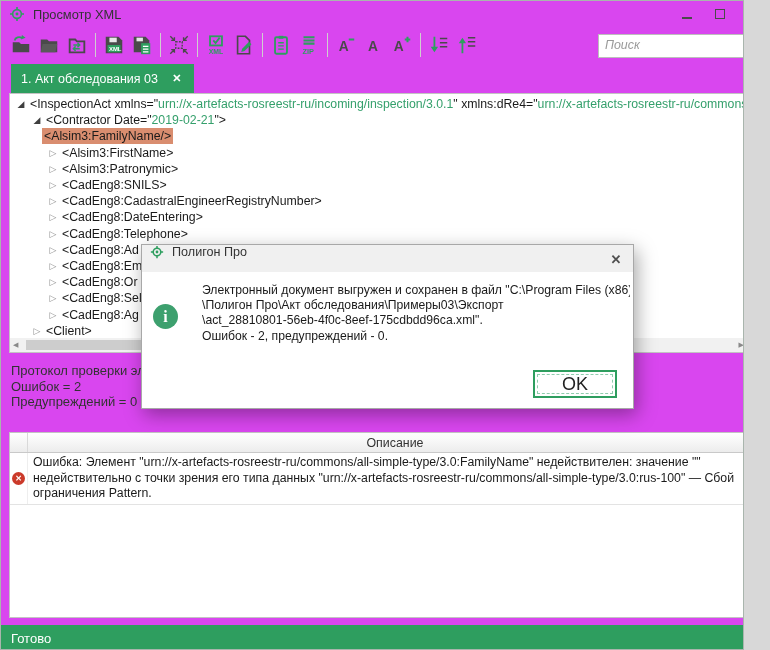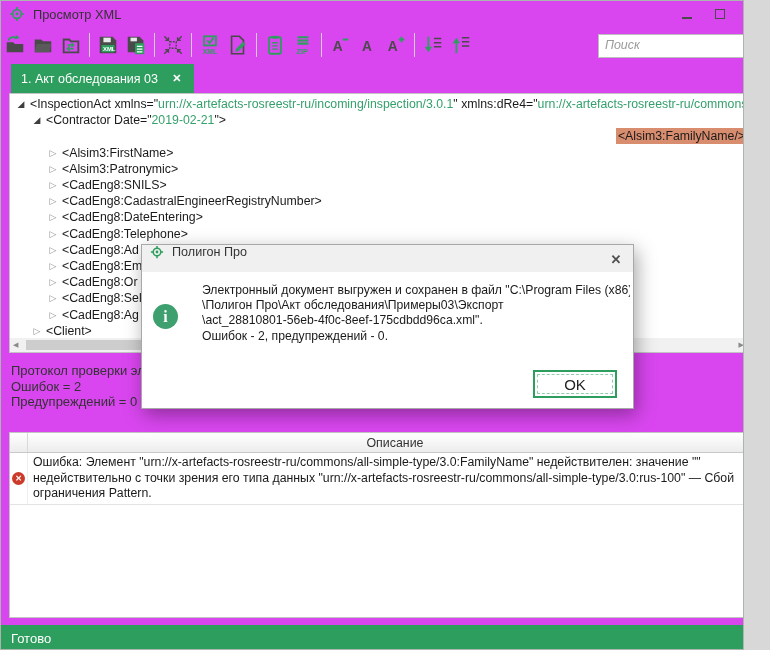--- a/index.html
+++ b/index.html
@@ -10,21 +10,21 @@
   .titlebar{position:absolute;left:0;top:0;width:770px;height:26px;display:flex;align-items:center;padding-left:8px;}
   .app-icon{width:16px;height:16px;margin-right:8px;}
   .title-text{font-size:12.8px;color:#333;}
   .win-controls{position:absolute;right:2px;top:0;height:26px;display:flex;}
   .win-btn{width:33px;height:26px;display:flex;align-items:center;justify-content:center;color:#4a4a4a;cursor:default;}
   .glyph-min{width:10px;height:2px;background:#4a4a4a;margin-top:8px;}
   .glyph-max{width:10px;height:10px;border:1.6px solid #4a4a4a;}
   .glyph-close::before{content:"\2715";font-size:12px;font-weight:bold;color:#3f3f3f;}
 
   
-  .toolbar{position:absolute;left:0;top:26px;width:770px;height:36px;display:flex;align-items:center;}
+  .toolbar{position:absolute;left:0;top:26px;width:770px;height:36px;display:flex;align-items:center;padding-left:6px;}
   .tb-btn{width:28px;height:28px;display:flex;align-items:center;justify-content:center;border-radius:2px;}
   .tb-sep{width:1px;height:24px;background:#cfcfcf;margin:0 4px;}
   .search-box{position:absolute;left:597px;top:33px;width:166px;height:24px;background:#fff;border:1px solid #bdbdbd;display:flex;align-items:flex-start;}
   .search-input{flex:1;border:none;outline:none;height:20px;padding:0 6px;font-size:12.4px;font-style:italic;color:#555;background:transparent;}
   .search-input::placeholder{color:#9a9a9a;font-style:italic;}
 
   
   .tab{position:absolute;left:10px;top:63px;height:29px;min-width:167px;background:#2e9e5f;color:#fff;display:flex;align-items:center;padding:0 10px;font-size:12.5px;}
   .tab-close{margin-left:12px;width:14px;height:14px;display:flex;align-items:center;justify-content:center;}
   .tab-close::before{content:"\2715";font-size:11px;font-weight:bold;color:#fff;}
@@ -77,21 +77,21 @@
   .dlg-title{height:27px;background:#f0f0f0;display:flex;align-items:flex-start;padding-left:8px;}
   .dlg-icon{width:14px;height:14px;margin-right:8px;}
   .dlg-title-text{font-size:12.6px;color:#333;}
   .dlg-close{position:absolute;right:8px;top:5px;width:18px;height:18px;display:flex;align-items:center;justify-content:center;}
   .dlg-close::before{content:"\2715";font-size:13px;font-weight:bold;color:#4f4f4f;}
   .info-icon{position:absolute;left:11px;top:59px;width:25px;height:25px;border-radius:50%;background:#3da06e;display:flex;align-items:center;justify-content:center;}
   .info-icon::before{content:"i";color:#fff;font-weight:bold;font-size:16px;font-family:"Liberation Serif",serif;}
   .dlg-text{position:absolute;left:60px;top:38px;font-size:12.2px;color:#1a1a1a;line-height:15.2px;white-space:nowrap;overflow:hidden;width:428px;}
   .ok-btn{position:absolute;left:391px;top:125px;width:84px;height:28px;background:#fff;border:2px solid #2e9e5f;display:flex;align-items:center;justify-content:center;}
   .ok-btn::before{content:"";position:absolute;inset:2px;border:1px dashed #8fcdad;}
-  .ok-label{font-size:15px;color:#222;position:relative;}
+  .ok-label{font-size:18px;color:#222;position:relative;}
 
   svg{display:block;}
 </style>
 </head>
 <body>
 
 <div class="window">
 
   <div class="titlebar">
     <span class="app-icon">
@@ -233,21 +233,21 @@
   <div class="tree-panel">
     <div class="tree">
         <div class="tree-row" style="padding-left: 4px;">
           <span class="marker expanded">◢</span>
           <span class="node-text"><span class="plain">&lt;InspectionAct xmlns="</span><span class="string">urn://x-artefacts-rosreestr-ru/incoming/inspection/3.0.1</span><span class="plain">" xmlns:dRe4="</span><span class="string">urn://x-artefacts-rosreestr-ru/commons/</span></span>
         </div>
         <div class="tree-row" style="padding-left: 20px;">
           <span class="marker expanded">◢</span>
           <span class="node-text"><span class="plain">&lt;Contractor Date="</span><span class="string">2019-02-21</span><span class="plain">"&gt;</span></span>
         </div>
-        <div class="tree-row" style="padding-left: 16px; justify-content: flex-end;">
+        <div class="tree-row" style="padding-left: 16px;">
           <span class="marker none"></span>
           <span class="node-text selected"><span class="plain">&lt;Alsim3:FamilyName/&gt;</span></span>
         </div>
         <div class="tree-row" style="padding-left: 36px;">
           <span class="marker collapsed">▷</span>
           <span class="node-text"><span class="plain">&lt;Alsim3:FirstName&gt;</span></span>
         </div>
         <div class="tree-row" style="padding-left: 36px;">
           <span class="marker collapsed">▷</span>
           <span class="node-text"><span class="plain">&lt;Alsim3:Patronymic&gt;</span></span>

